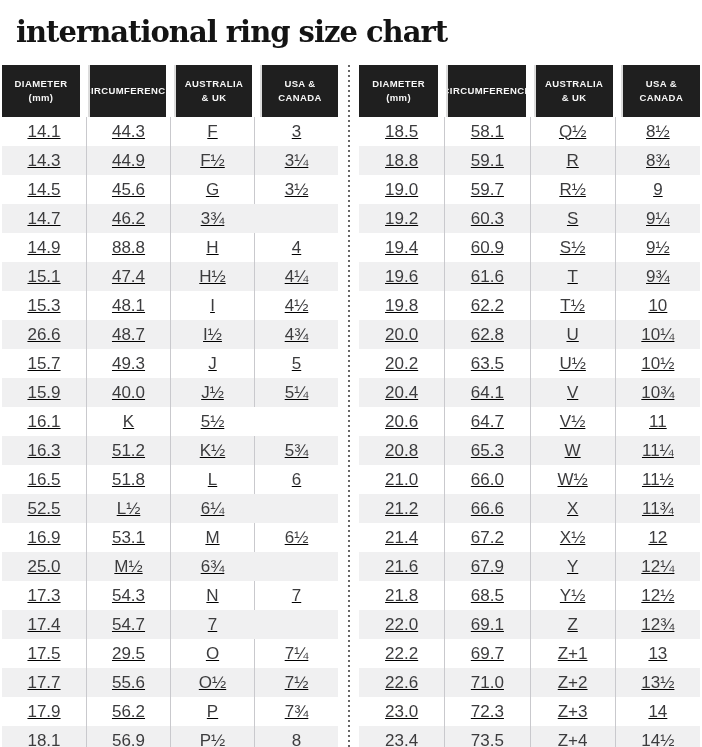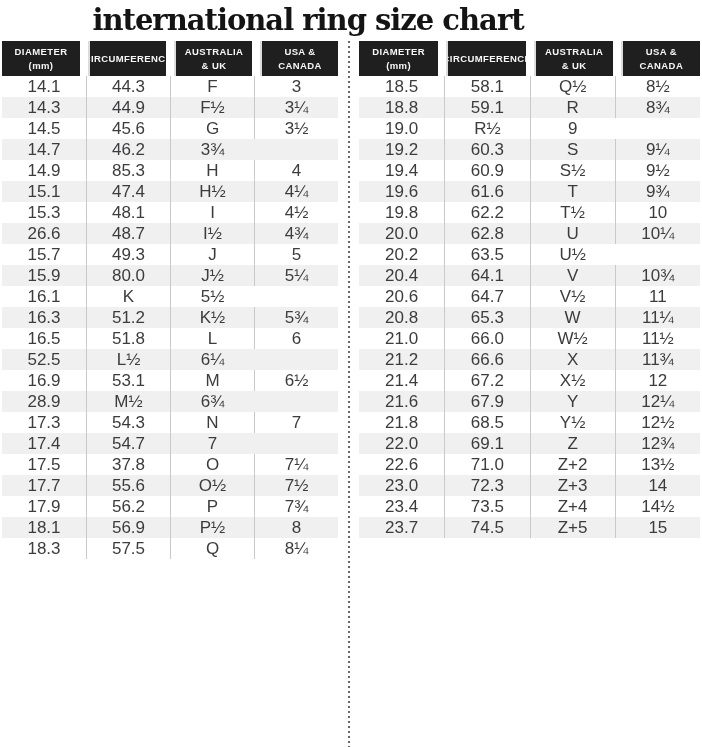--- a/index.html
+++ b/index.html
@@ -14,58 +14,57 @@
     --page-bg:#ffffff;
   }
   html,body{margin:0;padding:0;}
   body{
     width:702px;height:747px;overflow:hidden;
     background:var(--page-bg);
     font-family:"Liberation Sans",sans-serif;
   }
   .page{width:702px;height:747px;}
   .title{
-    height:33px;margin:4px;
+    height:33px;margin:16px;
     font-family:"DejaVu Serif",serif;
     font-weight:bold;
     font-size:29px;line-height:33px;
     letter-spacing:-1px;
     color:var(--title-color);
-    text-align:center;
     padding-right:86px;
     box-sizing:border-box;
   }
   .tables{
     display:flex;
     padding:0 2px;
     height:714px;
     box-sizing:content-box;
   }
   .ring-table{background:transparent;}
   .ring-table.left{width:336px;}
   .ring-table.right{width:341px;}
   .center-gap{width:21px;position:relative;}
   .center-gap .dotline{
     position:absolute;left:50%;top:0;bottom:0;width:2px;margin-left:-1px;
     background:repeating-linear-gradient(to bottom,var(--dot-color) 0 2px,transparent 2px 5px);
   }
   .row{display:grid;grid-template-columns:repeat(4,1fr);}
-  .thead{height:35px;gap:8px;}
+  .thead{height:52px;gap:8px;}
   .th{
     background:var(--header-bg);
     color:var(--header-text);
     font-size:9.5px;font-weight:bold;line-height:1.45;
     letter-spacing:0.4px;
     display:flex;align-items:center;justify-content:center;
     text-align:center;white-space:nowrap;
     border-left:2px solid var(--header-divider);
     overflow:hidden;
   }
   .th:first-child{border-left:none;}
-  .tr{height:21px;}
+  .tr{height:29px;text-decoration:underline;}
   .tr:nth-child(odd){background:var(--row-alt-bg);}
   .td{
     display:flex;align-items:center;justify-content:center;
     font-size:17px;color:var(--body-text);
     border-left:1px solid var(--col-divider);
   }
   .td:first-child{border-left:none;}
 </style>
 </head>
 <body>
@@ -98,21 +97,21 @@
           <div class="td">G</div>
           <div class="td">3½</div>
         </div>
         <div class="row tr">
           <div class="td">14.7</div>
           <div class="td">46.2</div>
           <div class="td">3¾</div>
         </div>
         <div class="row tr">
           <div class="td">14.9</div>
-          <div class="td">85.3</div>
+          <div class="td">88.8</div>
           <div class="td">H</div>
           <div class="td">4</div>
         </div>
         <div class="row tr">
           <div class="td">15.1</div>
           <div class="td">47.4</div>
           <div class="td">H½</div>
           <div class="td">4¼</div>
         </div>
         <div class="row tr">
@@ -128,21 +127,21 @@
           <div class="td">4¾</div>
         </div>
         <div class="row tr">
           <div class="td">15.7</div>
           <div class="td">49.3</div>
           <div class="td">J</div>
           <div class="td">5</div>
         </div>
         <div class="row tr">
           <div class="td">15.9</div>
-          <div class="td">80.0</div>
+          <div class="td">40.0</div>
           <div class="td">J½</div>
           <div class="td">5¼</div>
         </div>
         <div class="row tr">
           <div class="td">16.1</div>
           <div class="td">K</div>
           <div class="td">5½</div>
         </div>
         <div class="row tr">
           <div class="td">16.3</div>
@@ -161,38 +160,38 @@
           <div class="td">L½</div>
           <div class="td">6¼</div>
         </div>
         <div class="row tr">
           <div class="td">16.9</div>
           <div class="td">53.1</div>
           <div class="td">M</div>
           <div class="td">6½</div>
         </div>
         <div class="row tr">
-          <div class="td">28.9</div>
+          <div class="td">25.0</div>
           <div class="td">M½</div>
           <div class="td">6¾</div>
         </div>
         <div class="row tr">
           <div class="td">17.3</div>
           <div class="td">54.3</div>
           <div class="td">N</div>
           <div class="td">7</div>
         </div>
         <div class="row tr">
           <div class="td">17.4</div>
           <div class="td">54.7</div>
           <div class="td">7</div>
         </div>
         <div class="row tr">
           <div class="td">17.5</div>
-          <div class="td">37.8</div>
+          <div class="td">29.5</div>
           <div class="td">O</div>
           <div class="td">7¼</div>
         </div>
         <div class="row tr">
           <div class="td">17.7</div>
           <div class="td">55.6</div>
           <div class="td">O½</div>
           <div class="td">7½</div>
         </div>
         <div class="row tr">
@@ -231,20 +230,21 @@
           <div class="td">8½</div>
         </div>
         <div class="row tr">
           <div class="td">18.8</div>
           <div class="td">59.1</div>
           <div class="td">R</div>
           <div class="td">8¾</div>
         </div>
         <div class="row tr">
           <div class="td">19.0</div>
+          <div class="td">59.7</div>
           <div class="td">R½</div>
           <div class="td">9</div>
         </div>
         <div class="row tr">
           <div class="td">19.2</div>
           <div class="td">60.3</div>
           <div class="td">S</div>
           <div class="td">9¼</div>
         </div>
         <div class="row tr">
@@ -268,20 +268,21 @@
         <div class="row tr">
           <div class="td">20.0</div>
           <div class="td">62.8</div>
           <div class="td">U</div>
           <div class="td">10¼</div>
         </div>
         <div class="row tr">
           <div class="td">20.2</div>
           <div class="td">63.5</div>
           <div class="td">U½</div>
+          <div class="td">10½</div>
         </div>
         <div class="row tr">
           <div class="td">20.4</div>
           <div class="td">64.1</div>
           <div class="td">V</div>
           <div class="td">10¾</div>
         </div>
         <div class="row tr">
           <div class="td">20.6</div>
           <div class="td">64.7</div>
@@ -322,20 +323,26 @@
           <div class="td">21.8</div>
           <div class="td">68.5</div>
           <div class="td">Y½</div>
           <div class="td">12½</div>
         </div>
         <div class="row tr">
           <div class="td">22.0</div>
           <div class="td">69.1</div>
           <div class="td">Z</div>
           <div class="td">12¾</div>
+        </div>
+        <div class="row tr">
+          <div class="td">22.2</div>
+          <div class="td">69.7</div>
+          <div class="td">Z+1</div>
+          <div class="td">13</div>
         </div>
         <div class="row tr">
           <div class="td">22.6</div>
           <div class="td">71.0</div>
           <div class="td">Z+2</div>
           <div class="td">13½</div>
         </div>
         <div class="row tr">
           <div class="td">23.0</div>
           <div class="td">72.3</div>

